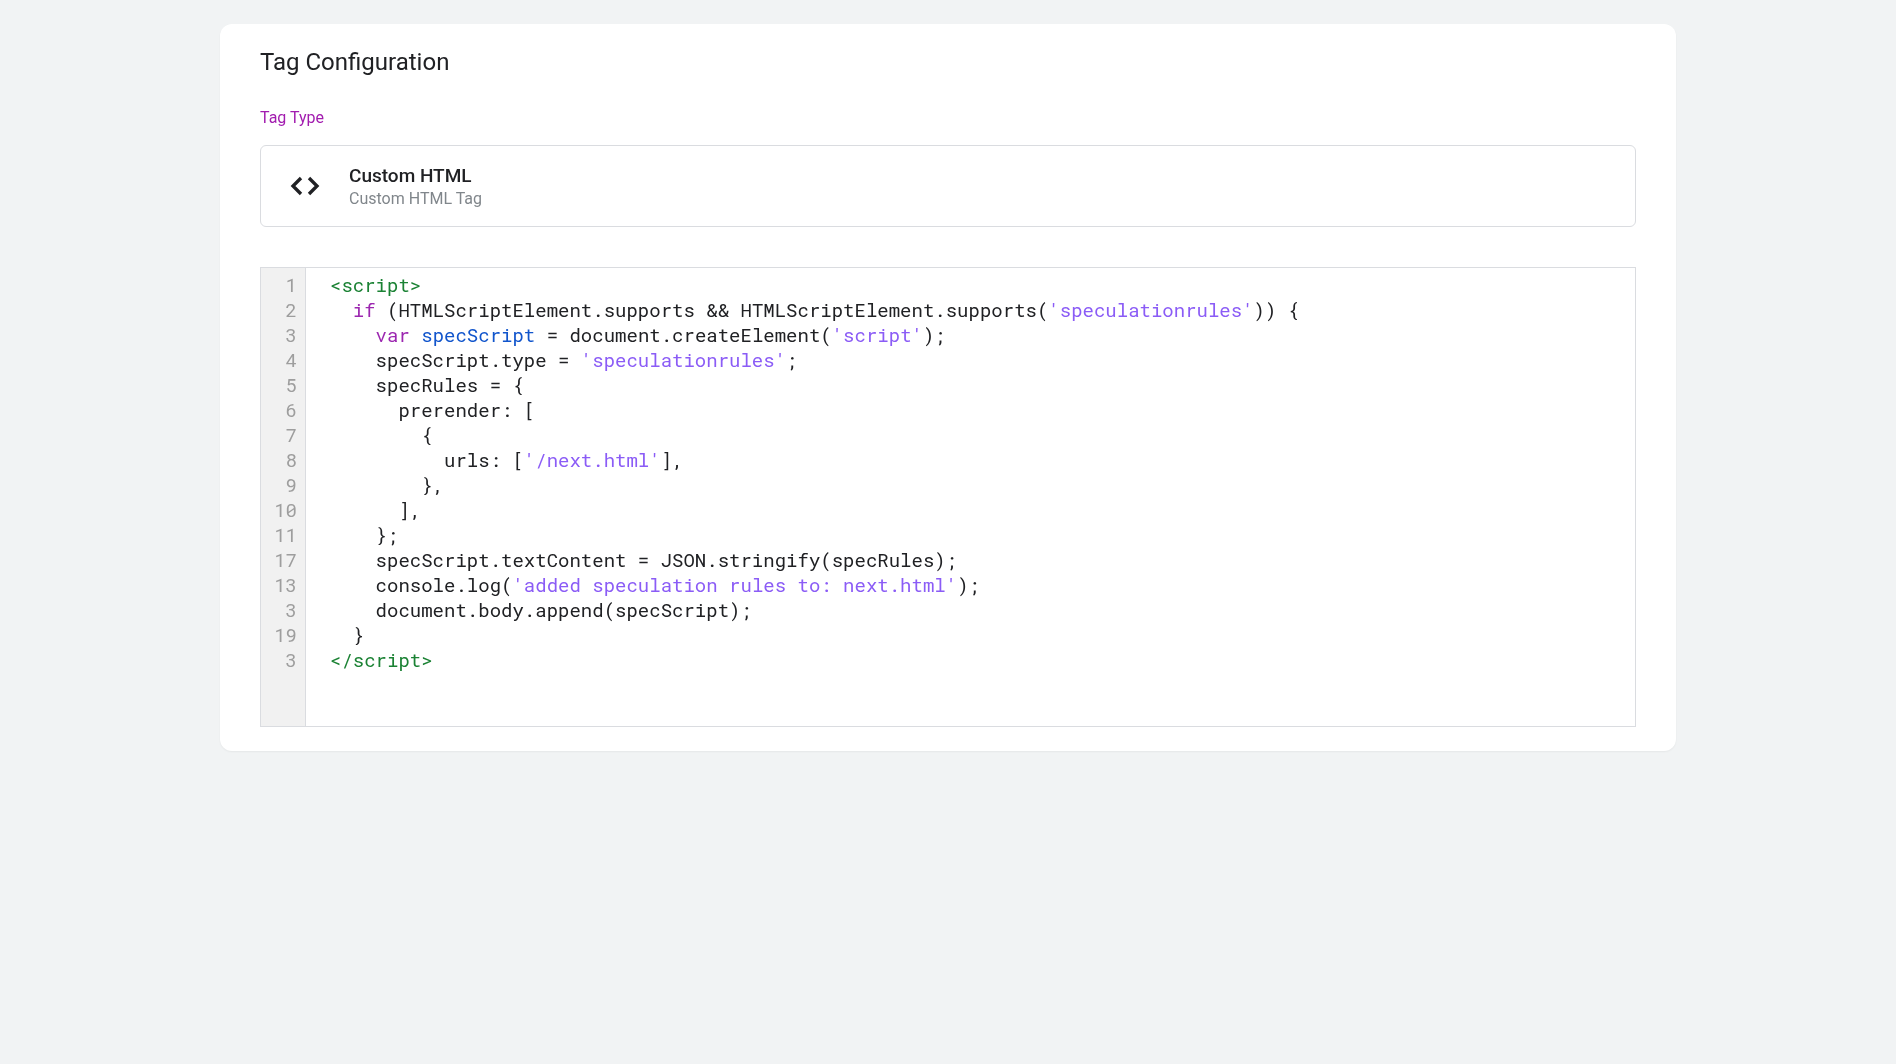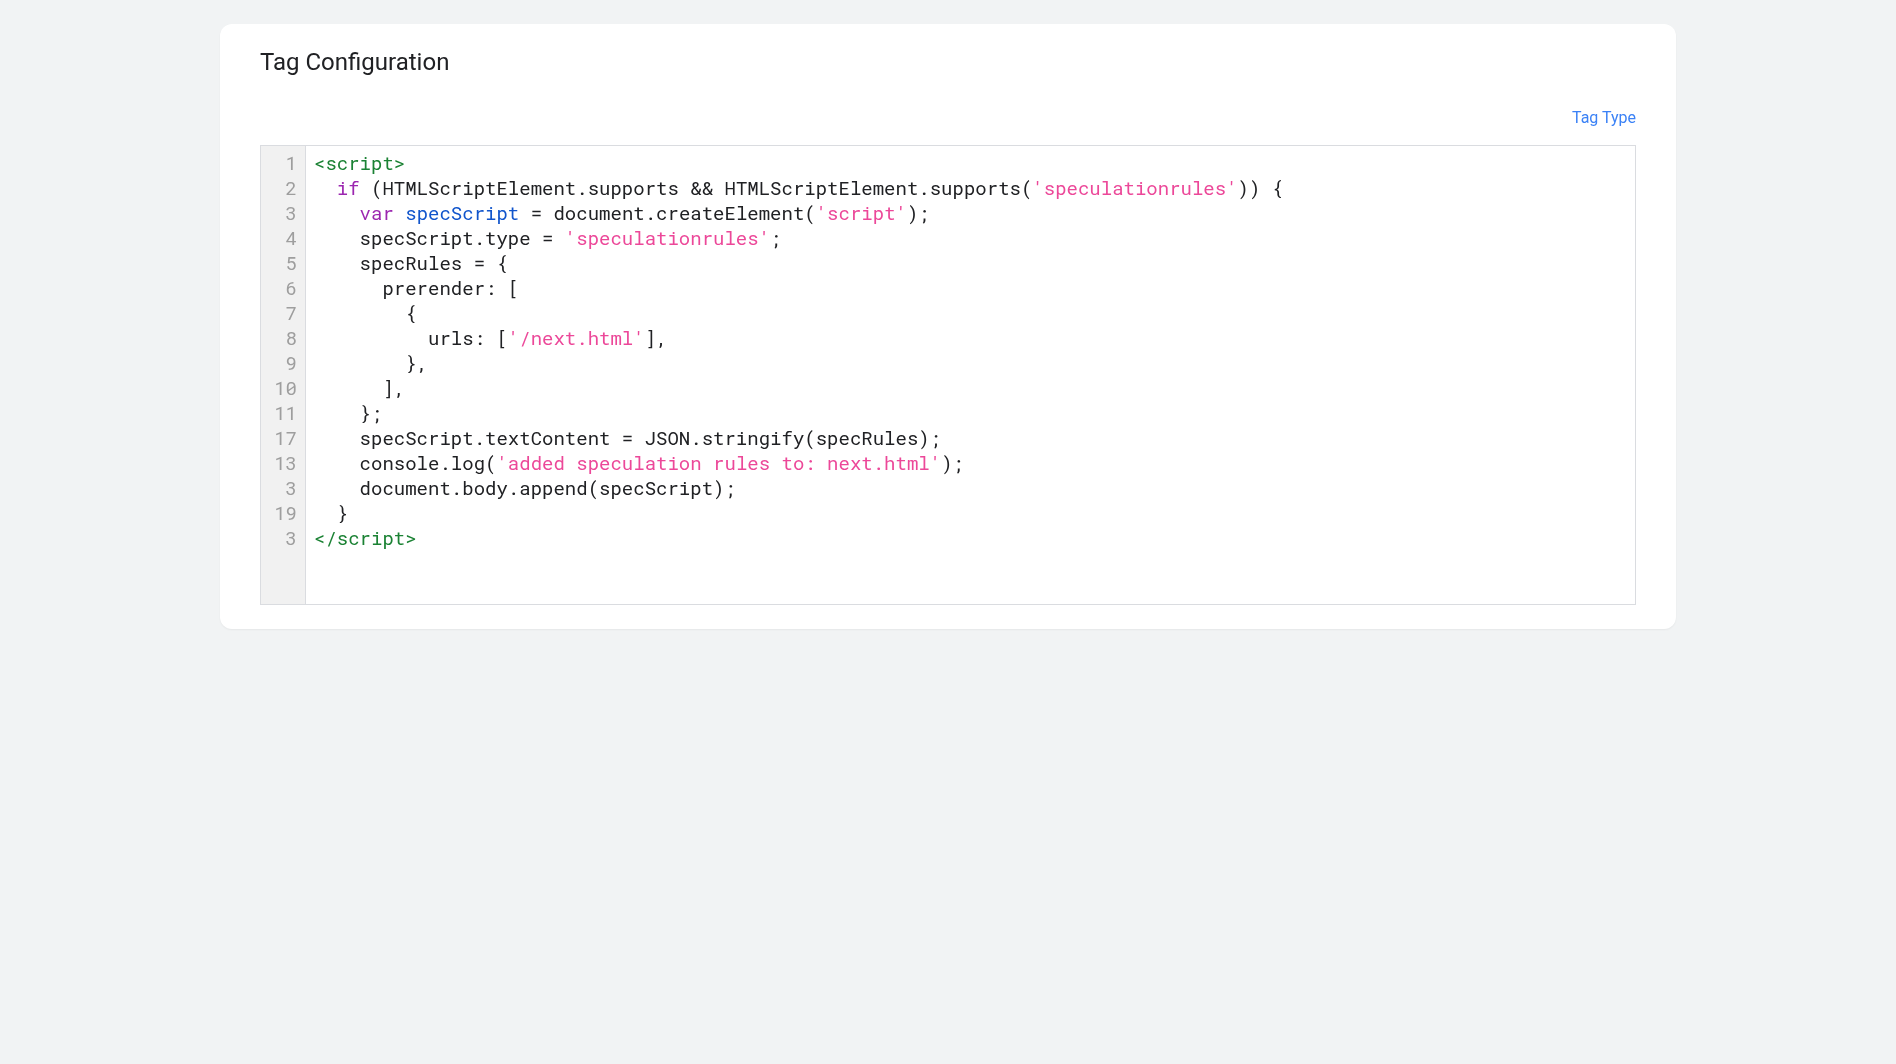--- a/index.html
+++ b/index.html
@@ -23,24 +23,23 @@
     }
     .section-title {
       font-size: 24px;
       font-weight: 400;
       color: #202124;
       margin-bottom: 32px;
       padding: 0 40px;
     }
     .field-label {
       font-size: 16px;
-      color: #3b82f6;
+      color: #a21caf;
       margin-bottom: 18px;
       padding: 0 40px;
-      text-align: right;
     }
     .tag-type-box {
       margin: 0 40px 40px 40px;
       border: 1px solid #dadce0;
       border-radius: 6px;
       display: flex;
       align-items: center;
       padding: 18px 24px;
       gap: 24px;
       cursor: pointer;
@@ -114,43 +113,55 @@
       padding: 4px 8px 4px 10px;
       user-select: none;
       border-right: 1px solid #dadce0;
       flex-shrink: 0;
     }
     .gutter-line {
       display: block;
       min-width: 26px;
     }
     .code {
-      padding: 4px 8px;
+      padding: 4px 24px;
       white-space: pre;
       overflow-x: auto;
       flex: 1;
     }
     .code-line {
       display: block;
       min-height: 25px;
     }
     .tok-tag { color: #1b8234; }
     .tok-keyword { color: #9c27b0; }
     .tok-var { color: #1155cc; }
-    .tok-string { color: #ec4899; }
+    .tok-string { color: #8b5cf6; }
     .tok-plain { color: #202124; }
   </style>
 </head>
 <body>
 
 <div class="card">
   <h1 class="section-title">Tag Configuration</h1>
 
   <div class="field-label">Tag Type</div>
 
+  <div class="tag-type-box">
+    <div class="tag-type-icon">
+      <svg viewBox="0 0 24 24">
+        <polyline points="9 6 3 12 9 18"></polyline>
+        <polyline points="15 6 21 12 15 18"></polyline>
+      </svg>
+    </div>
+    <div class="tag-type-text">
+      <div class="tag-type-title">Custom HTML</div>
+      <div class="tag-type-subtitle">Custom HTML Tag</div>
+    </div>
+  </div>
 
 
   <div class="code-editor">
     <div class="gutter" id="gutter">
         <span class="gutter-line">1</span>
         <span class="gutter-line">2</span>
         <span class="gutter-line">3</span>
         <span class="gutter-line">4</span>
         <span class="gutter-line">5</span>
         <span class="gutter-line">6</span>

